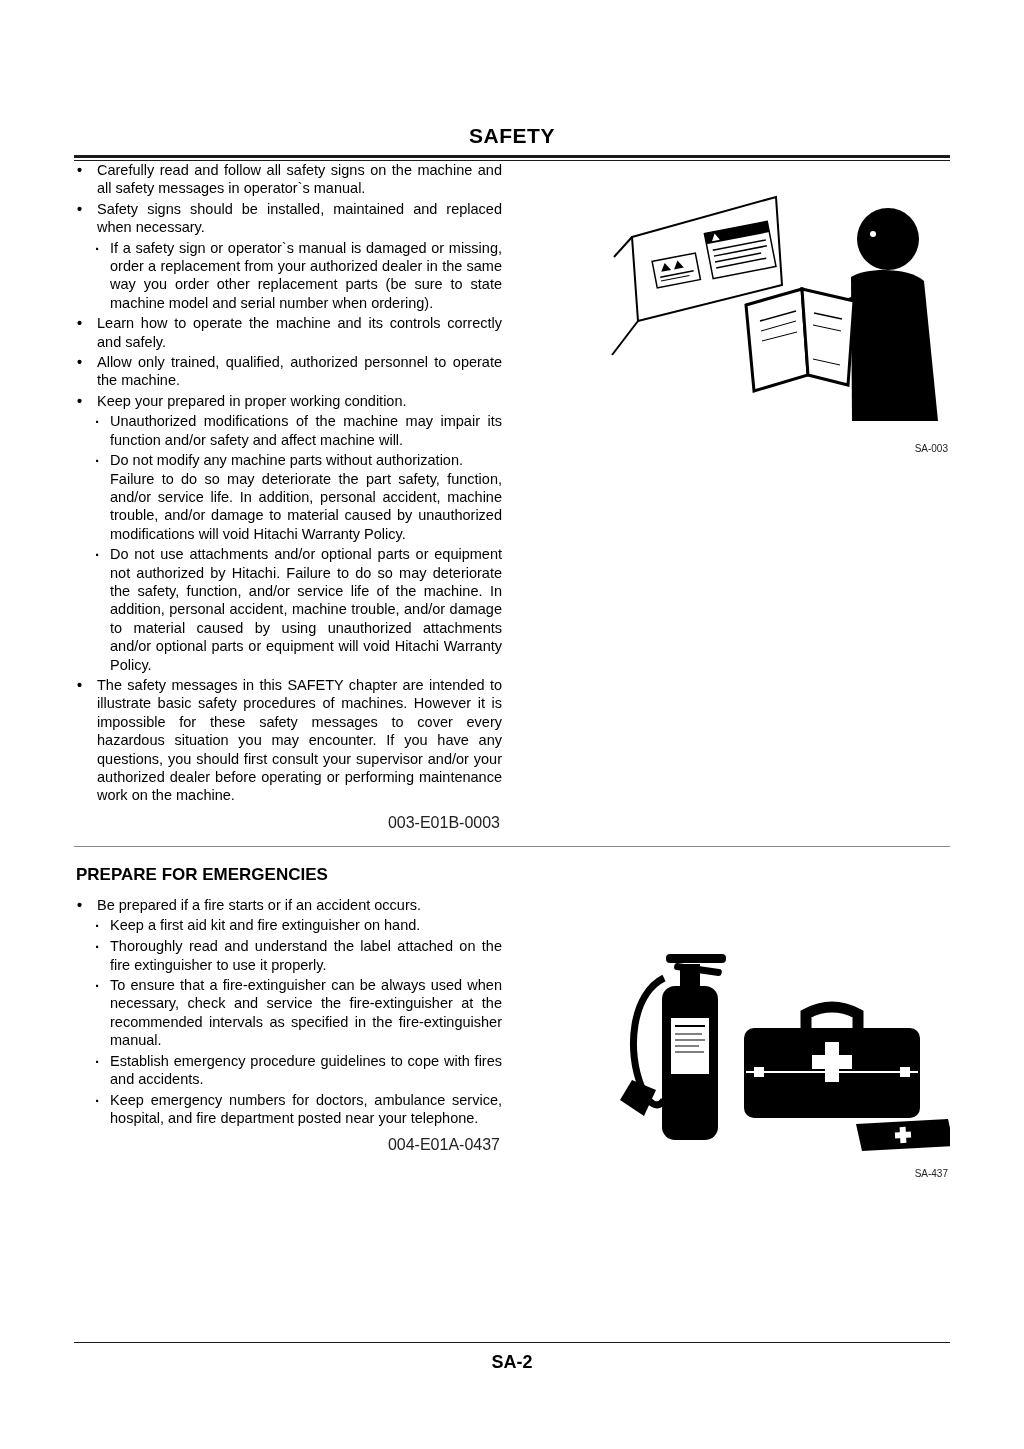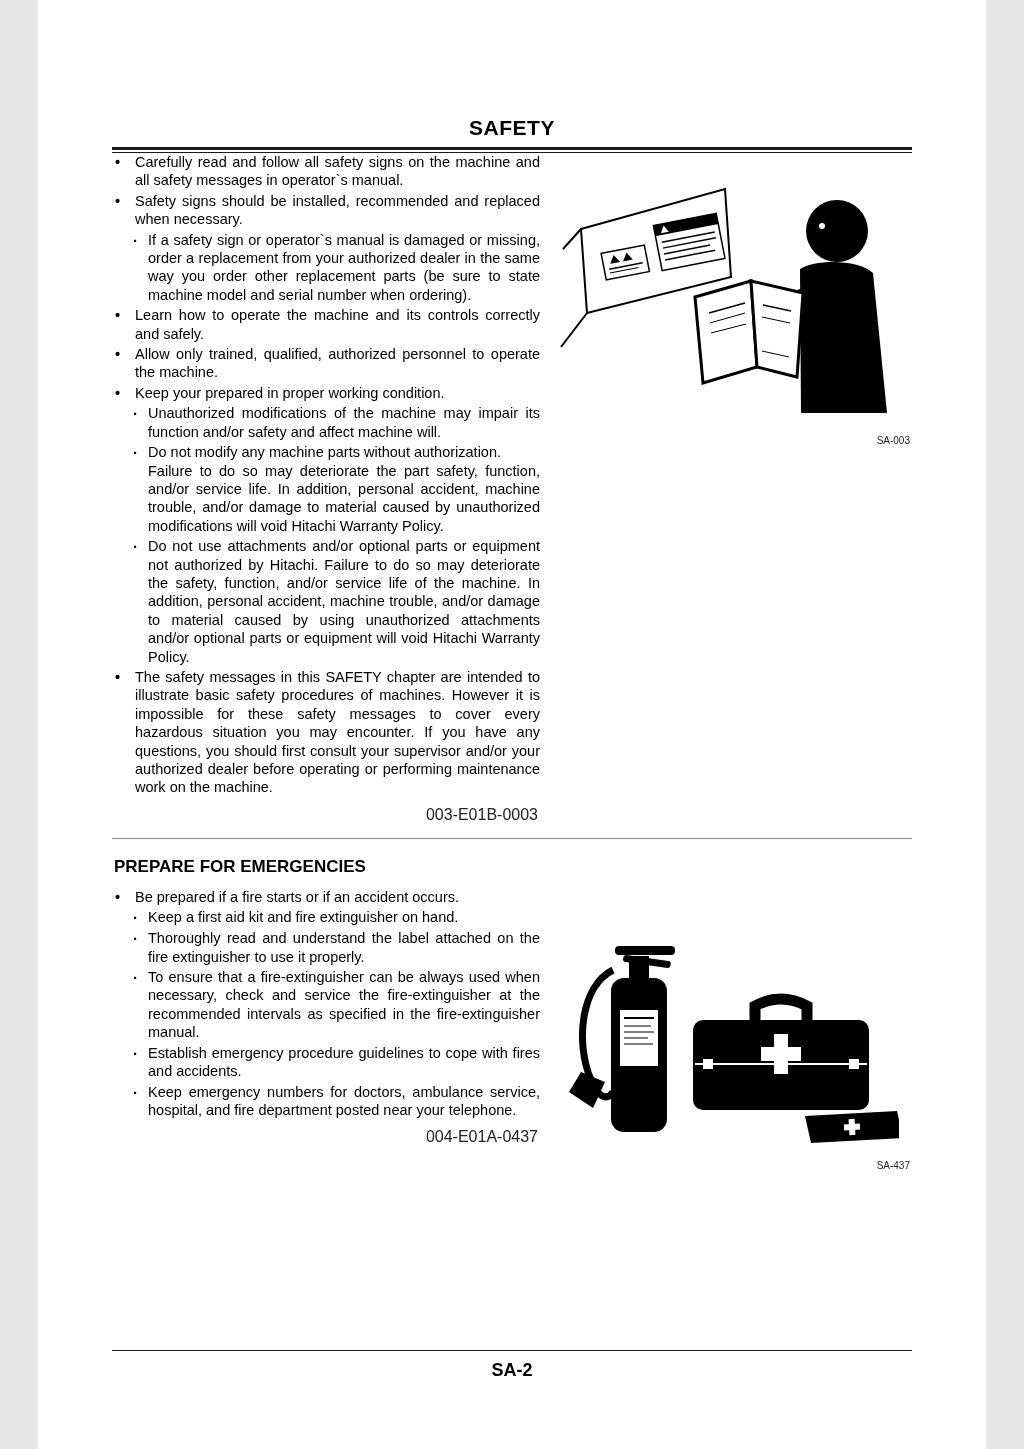--- a/index.html
+++ b/index.html
@@ -1,30 +1,30 @@
 <!DOCTYPE html>
 <html><head>
 <meta charset="utf-8">
 <style>
   html,body { margin:0; padding:0; background:#e8e8e8; }
   .page {
-    width:948px; height:1449px; margin:0 auto; background:#ffffff;
-    box-sizing:border-box; padding:4px 74px;
+    width:1024px; height:1449px; margin:0 auto; background:#ffffff;
+    box-sizing:border-box; padding:12px 74px;
     display:flex; flex-direction:column; overflow:hidden;
     font-family:"Liberation Sans", sans-serif; color:#000;
   }
   .page-header { margin-top:112px; }
   .title { margin:0 0 7px 0; text-align:center; font-size:21px; font-weight:bold; letter-spacing:0.5px; }
   .rule-thick { height:3px; background:#1a1a1a; }
   .rule-thin  { height:1px; background:#1a1a1a; margin-top:2px; }
 
   .section-heading { font-size:17px; font-weight:bold; margin:18px 0 11px 2px; }
   .section-body { display:flex; align-items:flex-start; }
   .col-text { flex:0 0 428px; }
-  .col-fig  { flex:1 1 auto; display:flex; flex-direction:column; align-items:center; }
+  .col-fig  { flex:1 1 auto; display:flex; flex-direction:column; align-items:flex-end; }
 
   .li { display:flex; font-size:14.5px; line-height:1.27; margin:0 0 2px 0; }
   .li .marker { flex:0 0 auto; font-weight:bold; }
   .li.b .marker { width:20px; padding-left:3px; }
   .li.s { padding-left:21px; }
   .li.s .marker { width:15px; font-size:15px; }
   .li .text { flex:1 1 auto; text-align:justify; white-space:pre-line; }
 
   .doc-code { text-align:right; font-size:16px; color:#222; margin:9px 2px 0 0; }
 
@@ -53,21 +53,21 @@
   <section class="section">
     <div class="section-body">
       <div class="col-text">
         <div class="list">
             <div class="li b">
               <span class="marker">•</span>
               <span class="text">Carefully read and follow all safety signs on the machine and all safety messages in operator`s manual.</span>
             </div>
             <div class="li b">
               <span class="marker">•</span>
-              <span class="text">Safety signs should be installed, recommended and replaced when necessary.</span>
+              <span class="text">Safety signs should be installed, maintained and replaced when necessary.</span>
             </div>
             <div class="li s">
               <span class="marker">·</span>
               <span class="text">If a safety sign or operator`s manual is damaged or missing, order a replacement from your authorized dealer in the same way you order other replacement parts (be sure to state machine model and serial number when ordering).</span>
             </div>
             <div class="li b">
               <span class="marker">•</span>
               <span class="text">Learn how to operate the machine and its controls correctly and safely.</span>
             </div>
             <div class="li b">

